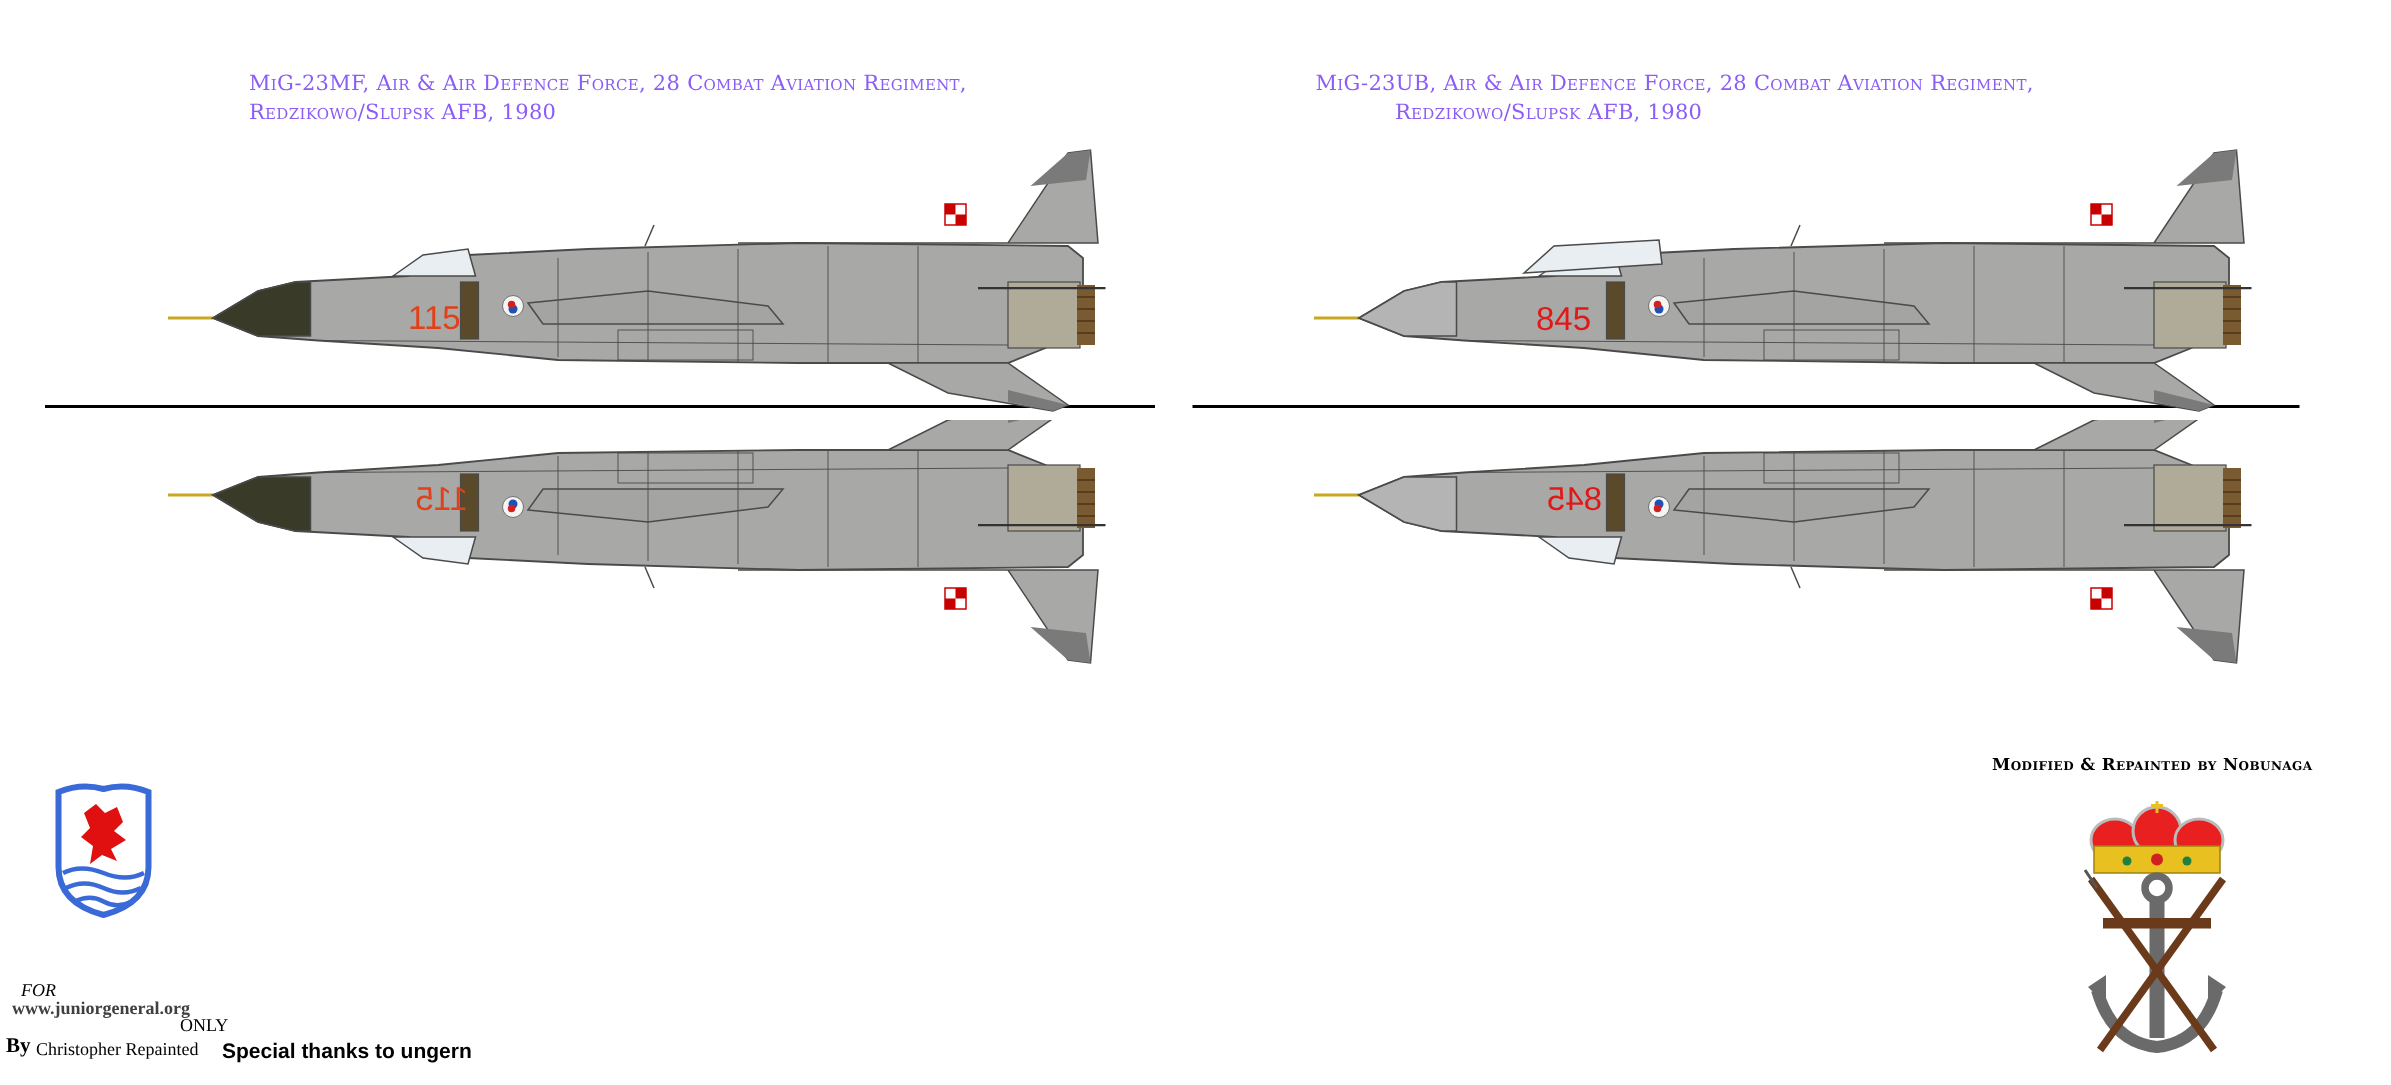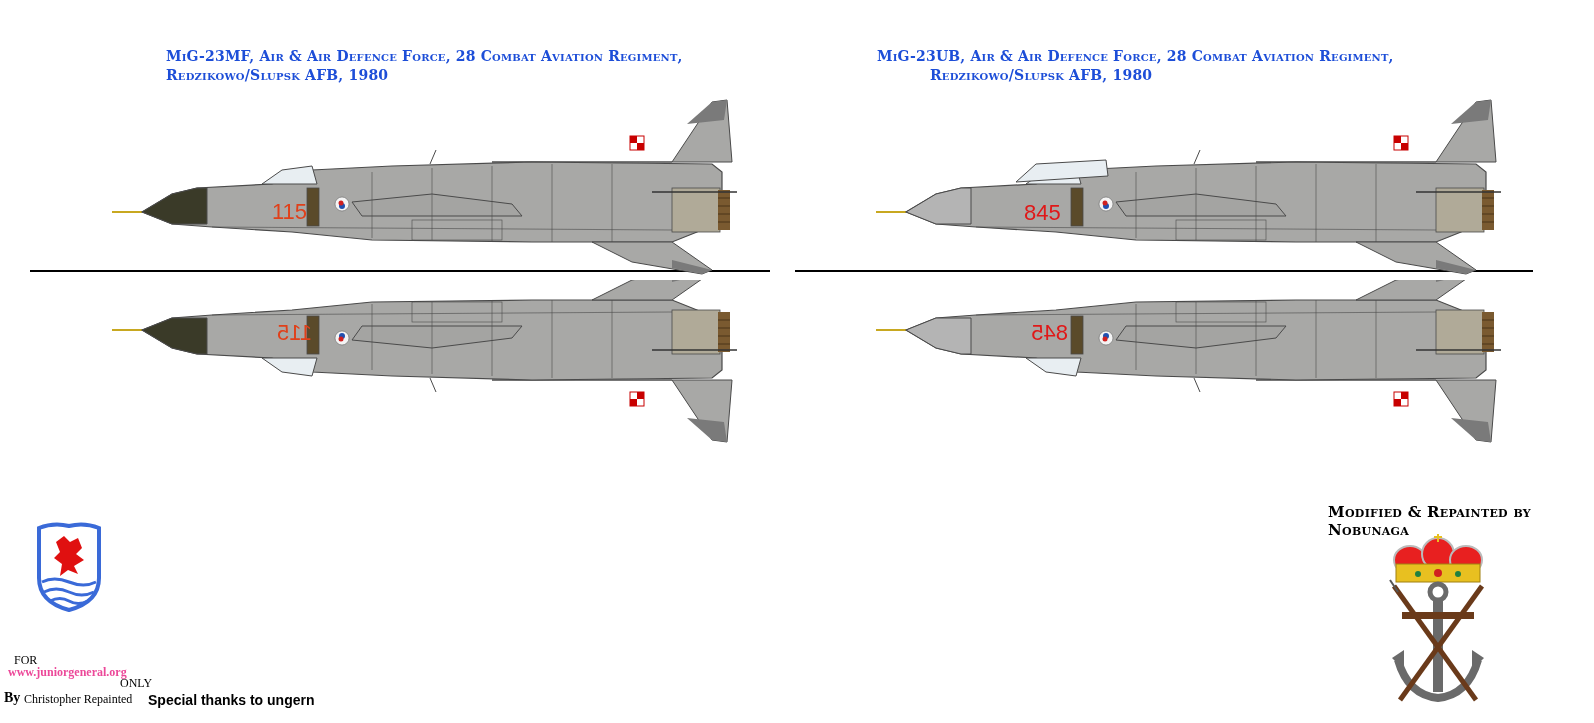--- a/index.html
+++ b/index.html
@@ -1,27 +1,27 @@
 <!DOCTYPE html>
 <html><head>
   <meta charset="utf-8">
   <style>
     html, body { margin: 0; padding: 0; background: #ffffff; }
     body { width: 1594px; height: 723px; position: relative; overflow: hidden; font-family: "DejaVu Serif", serif; }
     .title {
-      position: absolute; font-family: "DejaVu Serif", serif; font-weight: bold;
-      font-size: 14px; line-height: 19px; color: #1d4ed8; letter-spacing: 0.2px;
+      position: absolute; font-family: "DejaVu Serif", serif; font-weight: normal;
+      font-size: 14px; line-height: 19px; color: #8b5cf6; letter-spacing: 0.2px;
       font-variant: small-caps; white-space: pre;
     }
     .sep { position: absolute; height: 2px; background: #000; top: 270px; }
     .plane { position: absolute; }
     .plane svg { display: block; }
-    .credit-mod { position: absolute; left: 1328px; top: 503px; font-family: "DejaVu Serif", serif; font-weight: bold; font-size: 15px; font-variant: small-caps; letter-spacing: 0.3px; }
+    .credit-mod { position: absolute; left: 1328px; top: 503px; font-family: "DejaVu Serif", serif; font-weight: bold; font-size: 11px; font-variant: small-caps; letter-spacing: 0.3px; }
     .for { position: absolute; font-family: "Liberation Serif", serif; font-size: 12px; color: #000; line-height: 12px; }
-    .site { position: absolute; font-family: "Liberation Serif", serif; font-size: 12px; font-weight: bold; color: #ec4899; }
+    .site { position: absolute; font-family: "Liberation Serif", serif; font-size: 12px; font-weight: bold; color: #404040; }
     .author-by { position: absolute; left: 4px; top: 690px; font-family: "Liberation Serif", serif; font-size: 14px; font-weight: bold; }
     .author-name { position: absolute; left: 24px; top: 692px; font-family: "Liberation Serif", serif; font-size: 12px; }
     .thanks { position: absolute; left: 148px; top: 692px; font-family: "Liberation Sans", sans-serif; font-size: 14px; font-weight: bold; }
     .emblem { position: absolute; }
   </style>
 </head>
 <body>
 
 <div class="title" style="left:166px; top:47px;">MiG-23MF, Air &amp; Air Defence Force, 28 Combat Aviation Regiment,</div>
 <div class="title" style="left:166px; top:66px;">Redzikowo/Slupsk AFB, 1980</div>
@@ -126,21 +126,21 @@
 <div class="emblem" style="left:34px; top:520px;">
   <svg width="70" height="92" viewBox="0 0 70 92">
     <path d="M5,8 Q20,2 35,6 Q50,2 65,8 L65,58 Q65,82 35,90 Q5,82 5,58 Z" fill="#ffffff" stroke="#3a6ad8" stroke-width="4"></path>
     <path d="M22,22 L30,16 L36,22 L44,18 L48,28 L42,34 L50,40 L40,46 L44,54 L34,50 L26,56 L28,44 L20,38 L26,32 Z" fill="#e01010"></path>
     <path d="M8,62 Q20,56 35,62 Q50,68 62,62" fill="none" stroke="#3a6ad8" stroke-width="3"></path>
     <path d="M10,72 Q22,66 35,72 Q48,78 60,72" fill="none" stroke="#3a6ad8" stroke-width="3"></path>
     <path d="M16,81 Q26,76 35,81 Q44,86 54,81" fill="none" stroke="#3a6ad8" stroke-width="3"></path>
   </svg>
 </div>
 
-<div class="for" style="left:14px; top:654px;">FOR</div>
+<div class="for" style="left:14px; top:654px;font-style:italic;">FOR</div>
 <div class="site" style="left:8px; top:665px;">www.juniorgeneral.org</div>
 <div class="for" style="left:88px; top:677px;margin-left:32px;">ONLY</div>
 <div class="author-by">By</div>
 <div class="author-name">Christopher Repainted</div>
 <div class="thanks">Special thanks to ungern</div>
 
 <div class="credit-mod">Modified &amp; Repainted by Nobunaga</div>
 
 <div class="emblem" style="left:1388px; top:530px;">
   <svg width="100" height="180" viewBox="0 0 100 180">

